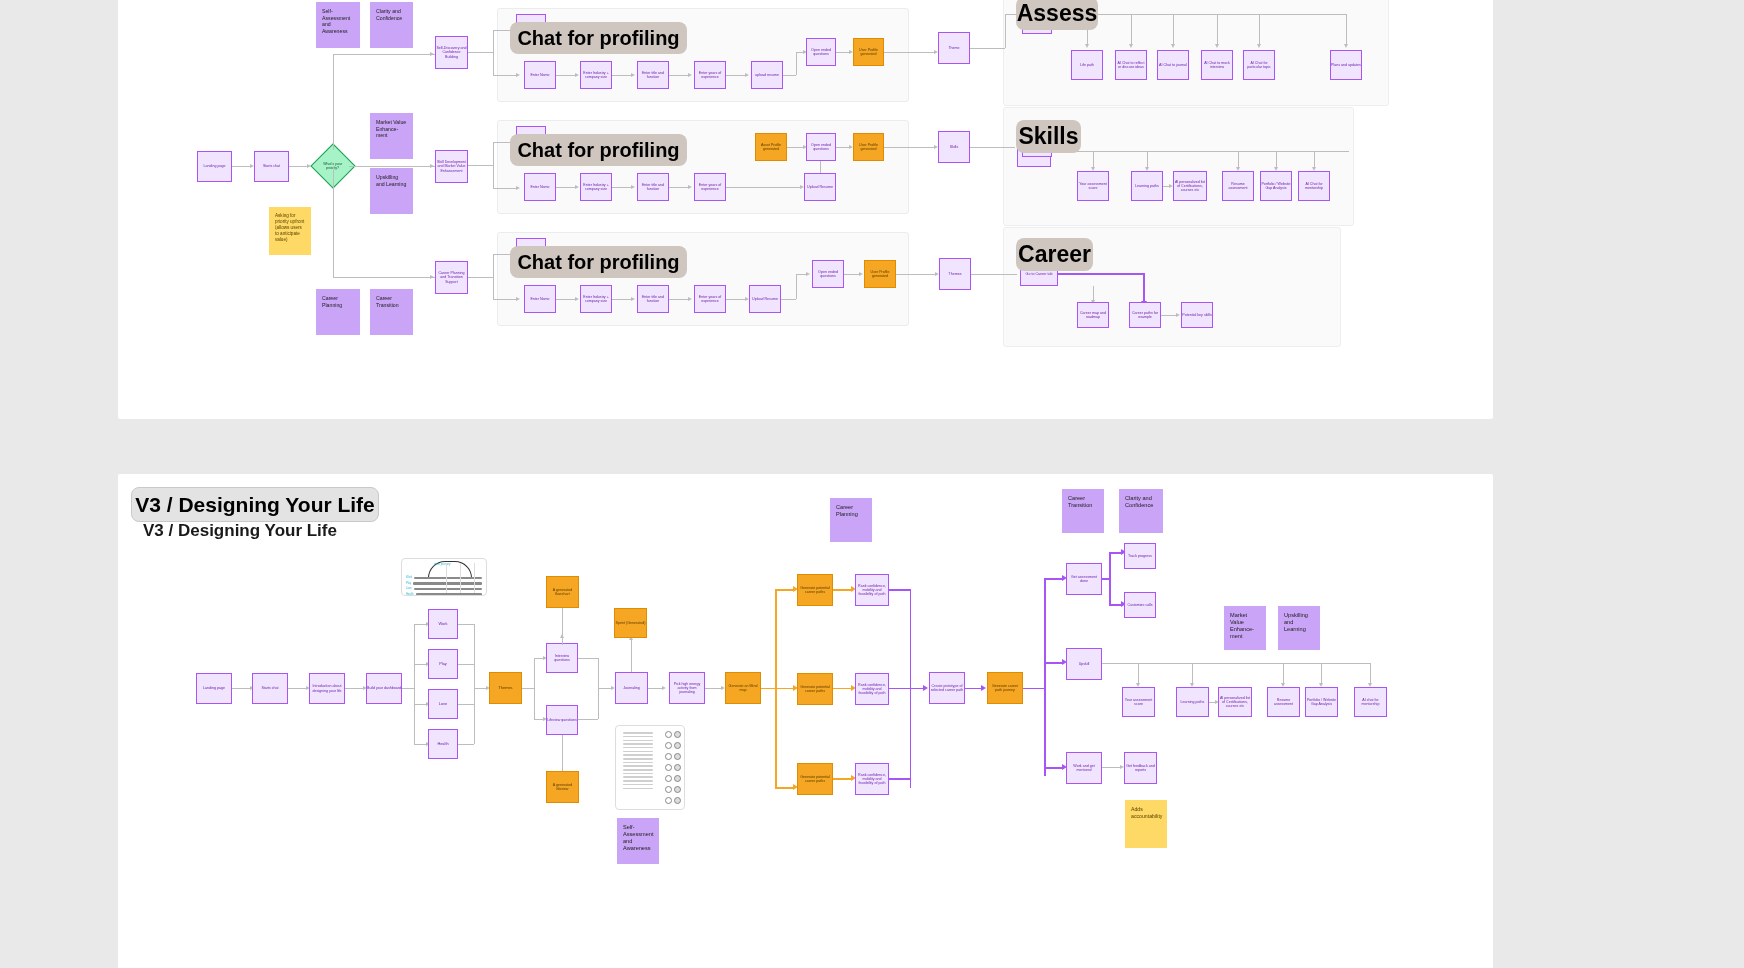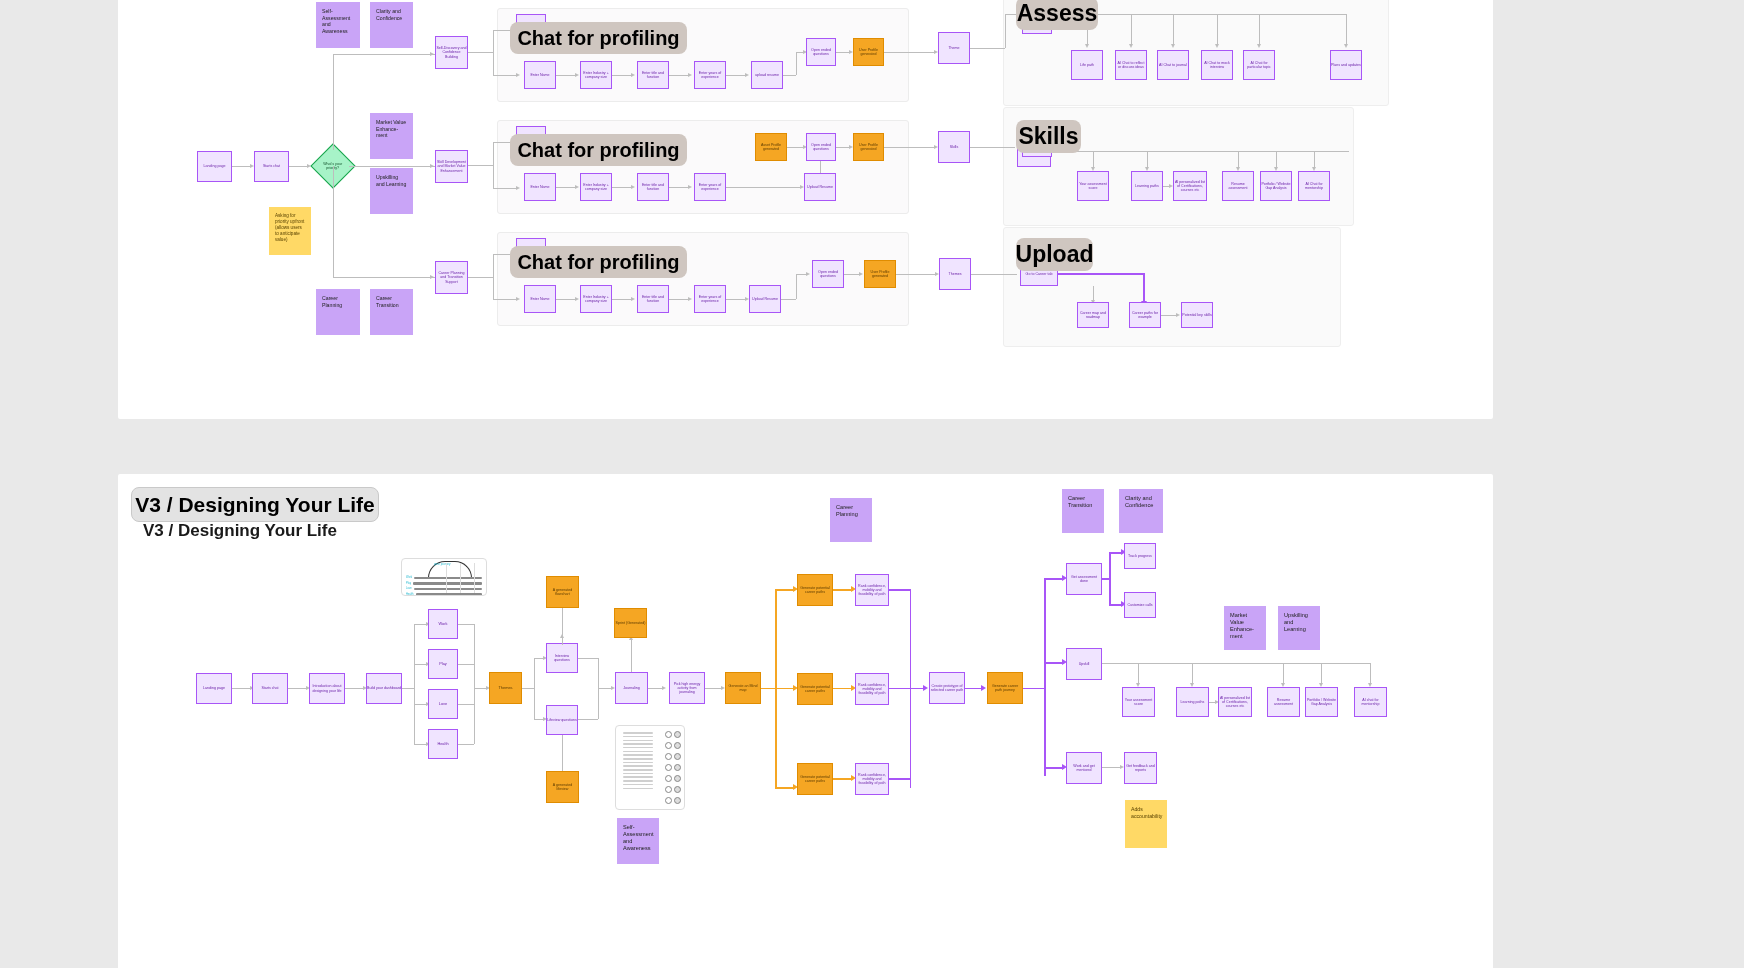--- a/index.html
+++ b/index.html
@@ -250,21 +250,21 @@
   <div class="node pnode tiny" style="left:812px;top:260px;width:32px;height:28px;">Open ended questions</div>
   <div class="ln lnh" style="left:844px;top:274px;width:17px;"></div>
     <div class="arw arw-r" style="left:859px;top:271.5px;"></div>
   <div class="node onode tiny" style="left:864px;top:260px;width:32px;height:28px;">User Profile generated</div>
   <div class="ln lnh" style="left:896px;top:274px;width:41px;"></div>
     <div class="arw arw-r" style="left:935px;top:271.5px;"></div>
   <div class="node pnode tiny" style="left:939px;top:258px;width:32px;height:32px;">Themes</div>
 
   <div class="ln lnh" style="left:971px;top:274px;width:46px;"></div>
   <div class="node pnode tiny" style="left:1020px;top:262px;width:38px;height:24px;">Go to Career tab</div>
-  <div class="pill" style="left:1016px;top:238px;width:77px;height:33px;font-size:23px;">Upload</div>
+  <div class="pill" style="left:1016px;top:238px;width:77px;height:33px;font-size:23px;">Career</div>
   <div class="lp" style="left:1058px;top:273px;width:86px;height:1.5px;"></div>
   <div class="lp" style="left:1143px;top:273px;width:1.5px;height:30px;"></div>
   <div class="arw arw-dp" style="left:1141px;top:301px;"></div>
   <div class="ln lnv" style="left:1093px;top:286px;height:16px;"></div>
     <div class="arw arw-d" style="left:1090.5px;top:300px;"></div>
 
   <div class="node pnode tiny" style="left:1077px;top:302px;width:32px;height:26px;">Career map and roadmap</div>
   <div class="node pnode tiny" style="left:1129px;top:302px;width:32px;height:26px;">Career paths for example</div>
   <div class="ln lnh" style="left:1161px;top:315px;width:17px;"></div>
     <div class="arw arw-r" style="left:1176px;top:312.5px;"></div>

